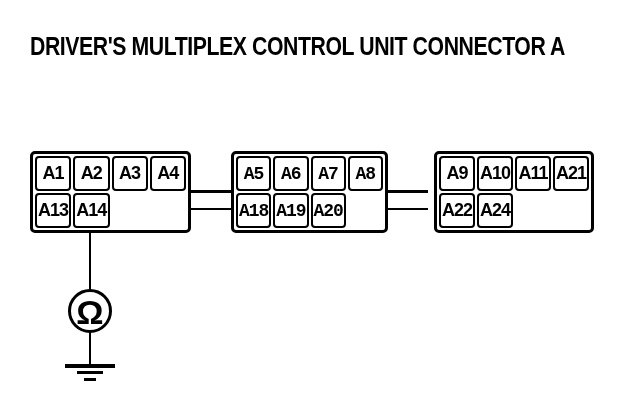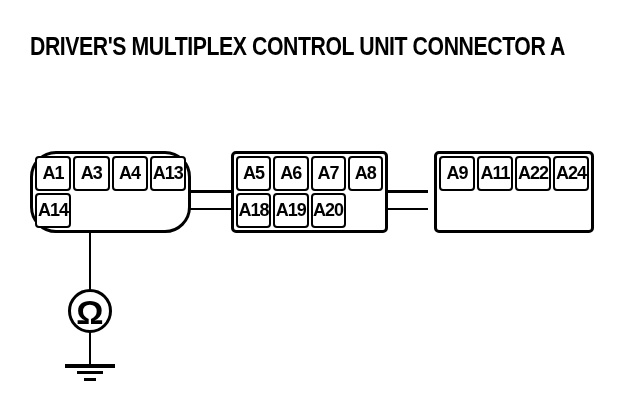--- a/index.html
+++ b/index.html
@@ -32,22 +32,22 @@
     border: 3px solid #000;
     border-radius: 5px;
     background: #fff;
     box-sizing: border-box;
     display: grid;
     grid-template-columns: repeat(4, 1fr);
     grid-template-rows: 1fr 1fr;
     gap: 2px;
     padding: 2px;
   }
-  .block-1 { left: 30px;  width: 161px; border-radius: 26px; }
-  .block-2 { left: 231px; width: 157px; }
+  .block-1 { left: 30px;  width: 161px; }
+  .block-2 { left: 231px; width: 157px; font-family: Liberation Mono, monospace; }
   .block-3 { left: 434px; width: 160px; }
   .cell {
     border: 2px solid #000;
     border-radius: 4px;
     display: flex;
     align-items: center;
     justify-content: center;
     font-size: 18px;
     font-weight: bold;
     letter-spacing: -1px;
@@ -91,39 +91,42 @@
 </style>
 </head>
 <body>
 
 <div class="canvas">
 
   <h1 class="title">DRIVER'S MULTIPLEX CONTROL UNIT CONNECTOR A</h1>
 
   <div class="block block-1">
     <div class="cell">A1</div>
+    <div class="cell">A2</div>
     <div class="cell">A3</div>
     <div class="cell">A4</div>
     <div class="cell">A13</div>
     <div class="cell">A14</div>
   </div>
 
   <div class="block block-2">
     <div class="cell">A5</div>
     <div class="cell">A6</div>
     <div class="cell">A7</div>
     <div class="cell">A8</div>
     <div class="cell">A18</div>
     <div class="cell">A19</div>
     <div class="cell">A20</div>
   </div>
 
   <div class="block block-3">
     <div class="cell">A9</div>
+    <div class="cell">A10</div>
     <div class="cell">A11</div>
+    <div class="cell">A21</div>
     <div class="cell">A22</div>
     <div class="cell">A24</div>
   </div>
 
   <div class="wire wire-h-upper-1"></div>
   <div class="wire wire-h-lower-1"></div>
   <div class="wire wire-h-upper-2"></div>
   <div class="wire wire-h-lower-2"></div>
 
   <div class="wire wire-v-top"></div>

